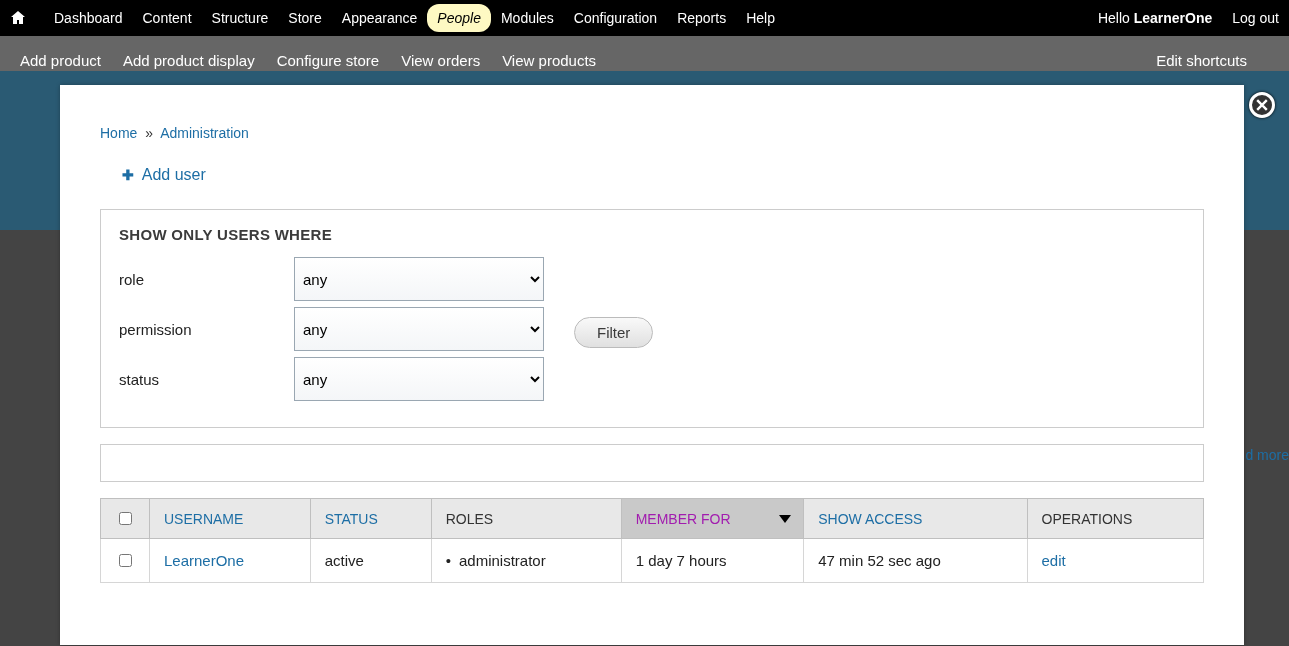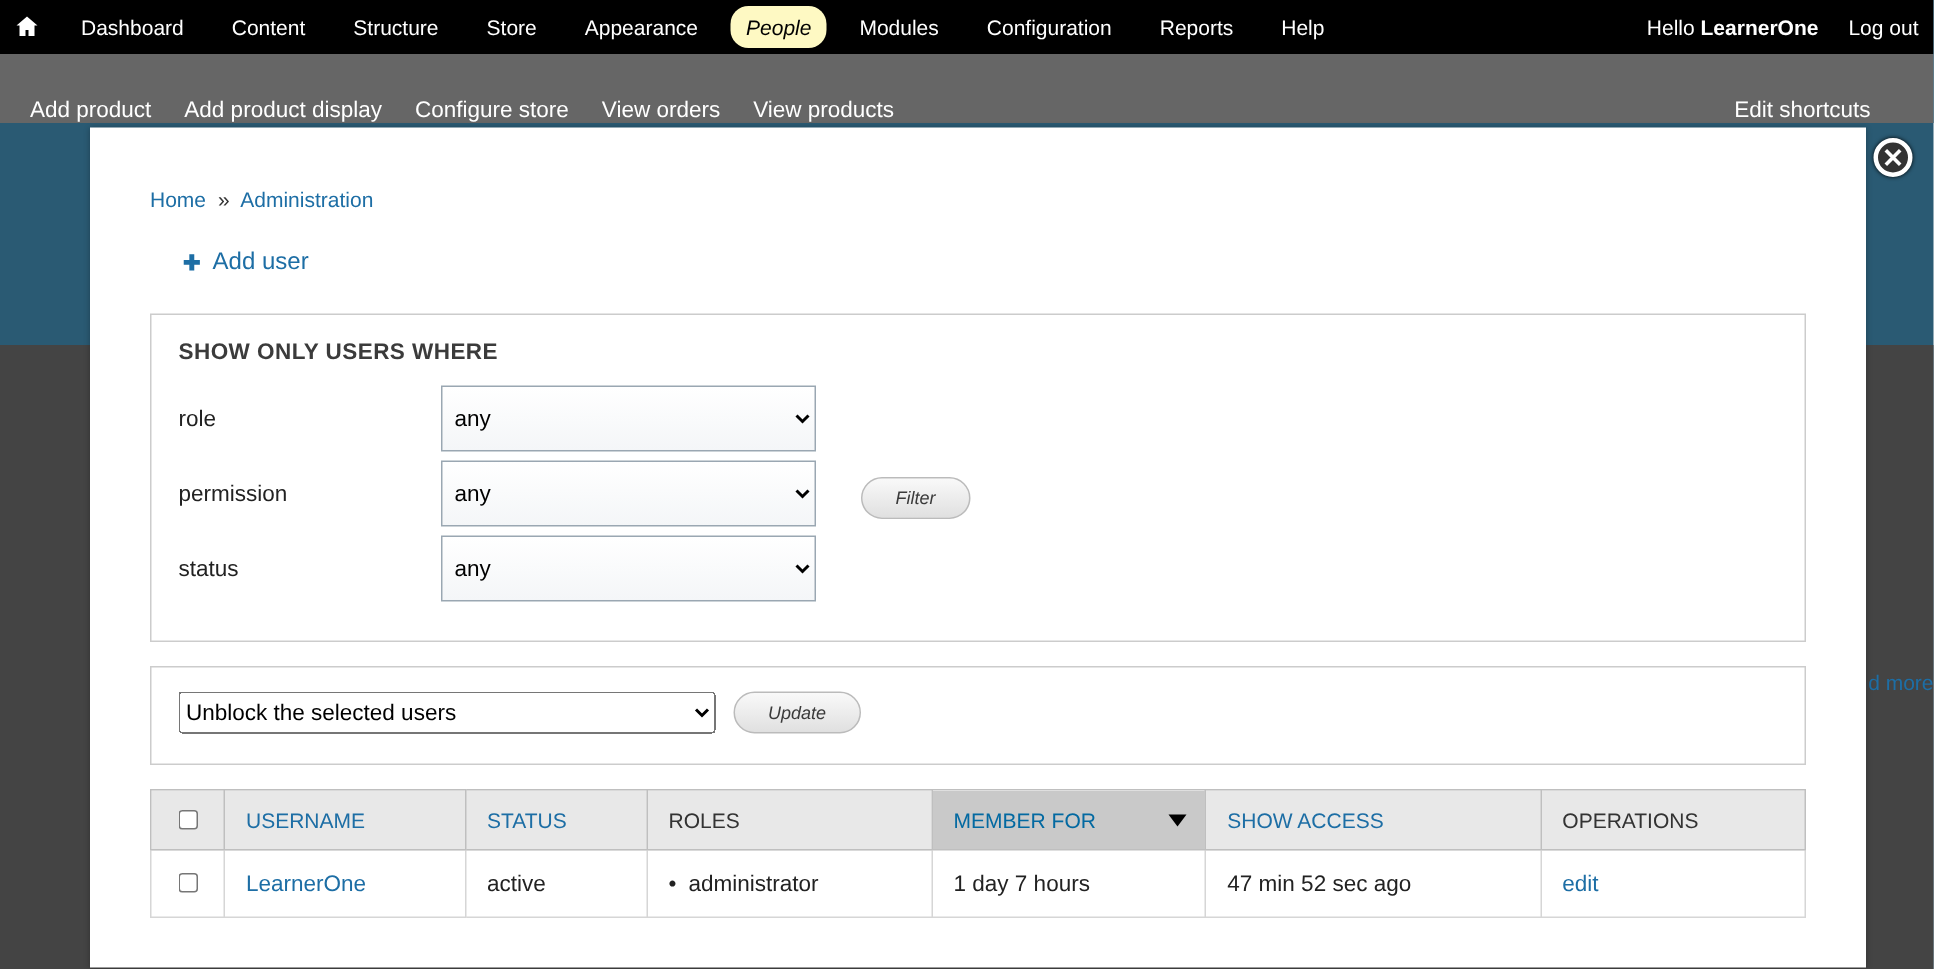--- a/index.html
+++ b/index.html
@@ -1,56 +1,56 @@
 <!DOCTYPE html>
 <html><head>
 <meta charset="utf-8">
 <style>
   * { box-sizing: border-box; }
   html, body { margin:0; padding:0; font-family: "Lucida Grande","Lucida Sans Unicode",Verdana,sans-serif; font-size:13px; background:#2a5a73; }
   
   #toolbar { background:#000; color:#fff; height:36px; width:100%; display:flex; align-items:center; padding:0 10px; font-size:14px; }
   #toolbar .home-icon { width:16px; height:16px; margin-right:18px; cursor:pointer; }
-  #toolbar .menu { display:flex; align-items:center; gap:12px; }
+  #toolbar .menu { display:flex; align-items:center; gap:0; }
   #toolbar .menu a { color:#fff; text-decoration:none; padding:6px 10px; cursor:pointer; border-radius:12px; }
   #toolbar .menu a.active { background:#fef9c3; color:#000;font-style:italic; }
   #toolbar .spacer { flex:1; }
   #toolbar .hello { margin-right:20px; }
   #toolbar .hello b { font-weight:bold; }
   #toolbar .logout { cursor:pointer; }
   
-  #shortcutbar { background:#666; color:#fff; height:46px; width:100%; display:flex; align-items:flex-end; padding:0 20px; font-size:15px; overflow:hidden; }
+  #shortcutbar { background:#666; color:#fff; height:35px; width:100%; display:flex; align-items:flex-start; padding:16px 20px; font-size:15px; overflow:hidden; }
   #shortcutbar a { color:#fff; text-decoration:none; margin-right:22px; cursor:pointer; white-space:nowrap; }
   #shortcutbar .spacer { flex:1; }
   
   #overlay-close { position:absolute; right:14px; top:92px; width:26px; height:26px; background:#333; border-radius:50%; border:3px solid #fff; display:flex; align-items:center; justify-content:center; cursor:pointer; color:#fff; font-weight:bold; font-size:16px; box-shadow:0 0 3px #000; }
   
   #overlay-wrap { position:absolute; top:85px; left:60px; right:45px; background:#fff; min-height:560px; padding:20px 40px 30px 40px; box-shadow:0 0 4px rgba(0,0,0,0.3); }
   .breadcrumb { color:#1d6ea5; font-size:14px; margin:20px 0 25px 0; }
   .breadcrumb a { color:#1d6ea5; text-decoration:none; cursor:pointer; }
   .breadcrumb .sep { color:#333; margin:0 4px; }
   .add-user { color:#1d6ea5; font-size:16px; margin-left:22px; margin-bottom:25px; cursor:pointer; display:inline-flex; align-items:center; }
   .add-user .plus { color:#1d6ea5; font-weight:bold; margin-right:8px; font-size:14px; }
   
   .panel { border:1px solid #ccc; padding:16px 18px 20px 18px; margin-bottom:16px; }
   .panel-title { font-weight:bold; color:#3b3b3b; font-size:15px; letter-spacing:0.3px; margin-bottom:14px; }
   .filter-row { display:flex; align-items:center; }
   .filter-table { display:inline-block; }
   .filter-row-inner { display:flex; align-items:center; margin-bottom:6px; }
   .filter-label { width:175px; font-size:15px; color:#222; }
   select.filter-select { width:250px; height:44px; border:1px solid #9aa7b2; background:linear-gradient(#fff,#f4f6f8); font-size:15px; padding:0 4px; }
   select.wide { width:358px; height:28px; font-size:15px; }
-  .btn-pill { display:inline-block; background:linear-gradient(#f9f9f9,#e0e0e0); border:1px solid #bbb; border-radius:18px; padding:6px 22px; font-size:12px; color:#3a3a3a; cursor:pointer;font-style:italic; }
+  .btn-pill { display:inline-block; background:linear-gradient(#f9f9f9,#e0e0e0); border:1px solid #bbb; border-radius:18px; padding:6px 22px; font-size:15px; color:#3a3a3a; cursor:pointer; }
   .filter-btn-wrap { margin-left:30px; }
   .update-row { display:flex; align-items:center; gap:12px; }
   
   table.userlist { width:100%; border-collapse:collapse; margin-top:14px; border:1px solid #bfbfbf; }
   table.userlist th { background:#e8e8e8; text-align:left; padding:10px 14px; font-weight:normal; color:#1d6ea5; border:1px solid #bfbfbf; font-size:14px; }
   table.userlist th.plain { color:#333; }
-  table.userlist th.sorted { background:#c9c9c9; color:#0369a1; position:relative; }
+  table.userlist th.sorted { background:#c9c9c9; color:#a21caf; position:relative; }
   table.userlist th.sorted .sort-arrow { position:absolute; right:12px; top:50%; transform:translateY(-50%); width:0; height:0; border-left:6px solid transparent; border-right:6px solid transparent; border-top:8px solid #000; }
   table.userlist td { padding:12px 14px; border:1px solid #d6d6d6; font-size:15px; color:#222; }
   table.userlist td a { color:#1d6ea5; text-decoration:none; cursor:pointer; }
   table.userlist th.cb, table.userlist td.cb { width:34px; text-align:center; }
   .role-bullet::before { content:"\2022"; margin-right:8px; }
   
   #bg-more { position:absolute; right:0px; top:447px; color:#1d6ea5; font-size:14px; cursor:pointer; }
   
   #bg-dark { position:absolute; left:0; right:0; top:230px; height:420px; background:#444; z-index:-1; }
 </style>
@@ -135,26 +135,20 @@
         </div>
       </div>
       <div class="filter-btn-wrap">
         <span class="btn-pill">Filter</span>
       </div>
     </div>
   </div>
 
   
   <div class="panel">
-    <div class="update-row">
-      <select class="wide">
-        <option>Unblock the selected users</option>
-      </select>
-      <span class="btn-pill">Update</span>
-    </div>
   </div>
 
   
   <table class="userlist">
     <thead>
       <tr>
         <th class="cb plain">
           <input type="checkbox" style="">
         </th>
         <th><span>USERNAME</span></th>

